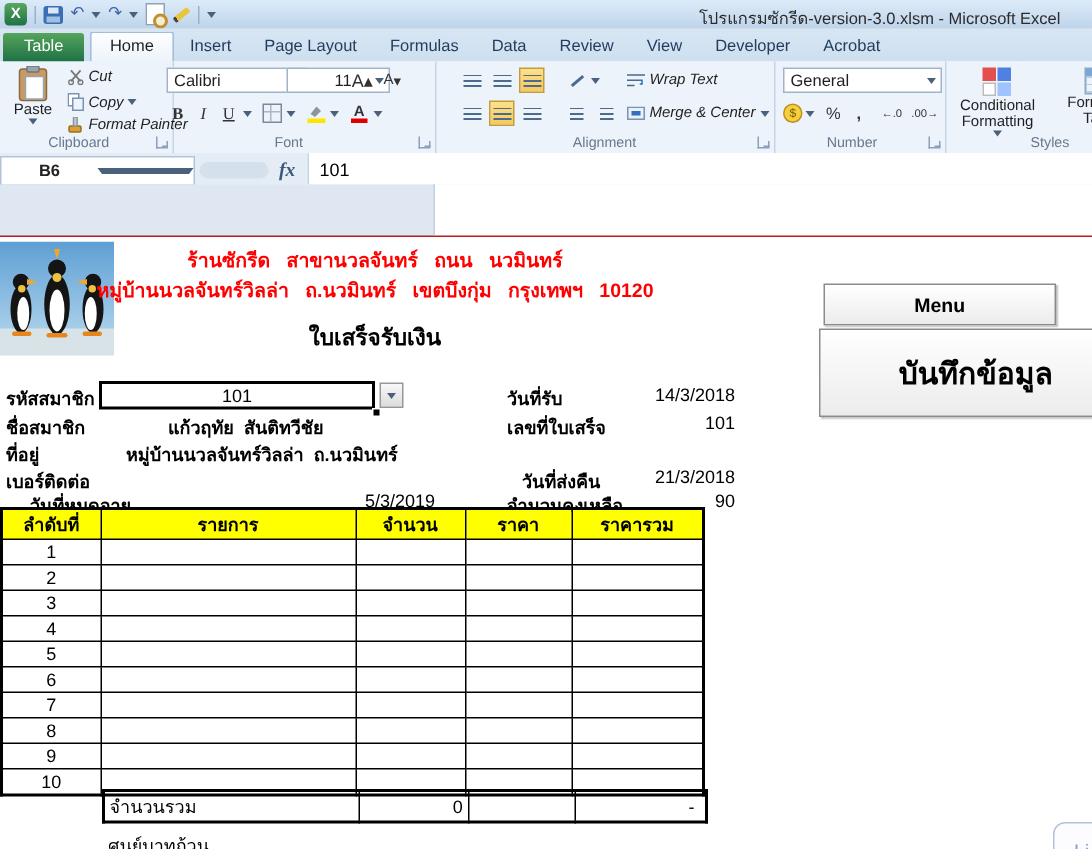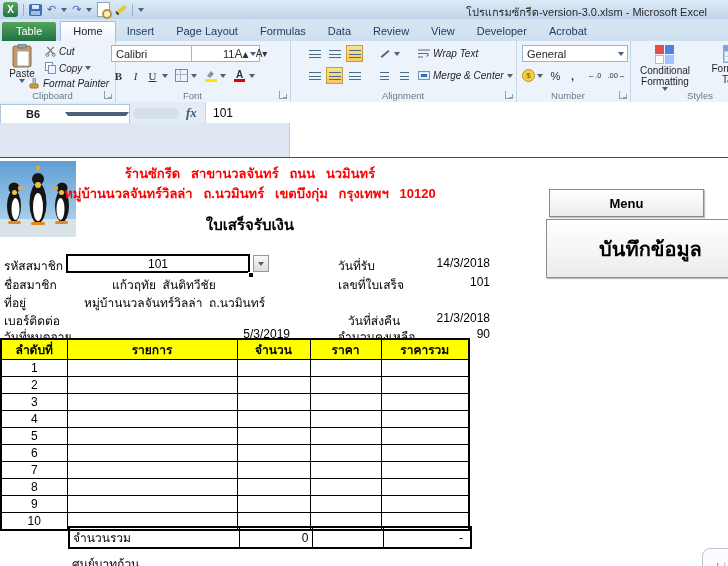--- a/index.html
+++ b/index.html
@@ -85,21 +85,21 @@
   .flower-left{position:absolute;left:0;top:21px;width:290px;height:34px;background:#dfe8f2;
     border-right:1px solid #c0cedd;box-sizing:border-box;}
   .flower-right{position:absolute;left:290px;top:21px;width:438px;height:34px;background:#fff;}
 
   
   .sheet{position:absolute;left:0;top:158px;width:728px;height:408px;background:#fff;}
   .penguins{position:absolute;left:0;top:3px;width:76px;height:76px;}
   .redline{position:absolute;left:0;width:500px;text-align:center;color:#f00;font-weight:bold;
     font-size:13px;white-space:pre;}
   .doctitle{position:absolute;left:0;top:55px;width:500px;text-align:center;font-weight:bold;font-size:15px;}
-  .lbl,.val{position:absolute;font-size:12px;white-space:pre;}
+  .lbl,.val{position:absolute;font-size:12px;white-space:pre;font-weight:bold;}
   .id-cell{position:absolute;left:66px;top:96px;width:184px;height:19px;border:2px solid #000;background:#fff;
     display:flex;align-items:center;justify-content:center;font-size:12px;box-sizing:border-box;}
   .fill-handle{position:absolute;left:248px;top:114px;width:4px;height:4px;background:#000;border:1px solid #fff;}
   .dd-btn{position:absolute;left:253px;top:97px;width:16px;height:17px;background:linear-gradient(#f8f8f8,#dcdcdc);
     border:1px solid #979797;display:flex;align-items:center;justify-content:center;box-sizing:border-box;}
   .rval{position:absolute;text-align:right;font-size:12px;}
 
   
   table.items{position:absolute;left:0;top:180px;border-collapse:collapse;table-layout:fixed;border:2px solid #000;}
   table.items th,table.items td{border:1px solid #000;height:16px;padding:0 2px;font-size:12px;overflow:hidden;}
@@ -174,21 +174,21 @@
         <span>Cut</span>
       </div>
       <div class="ritem" style="left:45px;top:21px;">
         <svg width="11" height="12" viewBox="0 0 11 12">
           <rect x="0.5" y="0.5" width="7" height="8" fill="#fff" stroke="#7b93b2"></rect>
           <rect x="3.5" y="3.5" width="7" height="8" fill="#eef4fb" stroke="#7b93b2"></rect>
         </svg>
         <span>Copy</span>
         <span class="tri"></span>
       </div>
-      <div class="ritem" style="left:29px;top:37px;">
+      <div class="ritem" style="left:45px;top:37px;">
         <svg width="11" height="11" viewBox="0 0 11 11">
           <rect x="1" y="6" width="8" height="4" rx="1" fill="#d9a036" stroke="#9a6d1e"></rect>
           <rect x="4" y="0" width="2.4" height="6" fill="#c8cdd2" stroke="#8d959c"></rect>
         </svg>
         <span>Format Painter</span>
       </div>
       <div class="grp-label">Clipboard</div>
       <div class="launcher"></div>
     </div>
 
@@ -368,21 +368,21 @@
     <div class="fill-handle"></div>
     <div class="dd-btn">
         <span class="tri"></span>
       </div>
     <div class="lbl" style="left:4px;top:117px;">ชื่อสมาชิก</div>
     <div class="val" style="left:112px;top:117px;">แก้วฤทัย  สันติทวีชัย</div>
     <div class="lbl" style="left:4px;top:135px;">ที่อยู่</div>
     <div class="val" style="left:84px;top:135px;">หมู่บ้านนวลจันทร์วิลล่า  ถ.นวมินทร์</div>
     <div class="lbl" style="left:4px;top:153px;">เบอร์ติดต่อ</div>
     <div class="val" style="left:84px;top:153px;margin-top:36px;">02-2485936</div>
-    <div class="lbl" style="left:4px;top:169px;text-align:center;">วันที่หมดอายุ</div>
+    <div class="lbl" style="left:20px;top:169px;text-align:center;">วันที่หมดอายุ</div>
     <div class="rval" style="left:200px;top:169px;width:90px;">5/3/2019</div>
 
     <div class="lbl" style="left:338px;top:98px;">วันที่รับ</div>
     <div class="rval" style="left:408px;top:98px;width:82px;">14/3/2018</div>
     <div class="lbl" style="left:338px;top:117px;">เลขที่ใบเสร็จ</div>
     <div class="rval" style="left:408px;top:117px;width:82px;">101</div>
     <div class="lbl" style="left:348px;top:153px;">วันที่ส่งคืน</div>
     <div class="rval" style="left:408px;top:153px;width:82px;">21/3/2018</div>
     <div class="lbl" style="left:338px;top:169px;">จำนวนคงเหลือ</div>
     <div class="rval" style="left:408px;top:169px;width:82px;">90</div>

